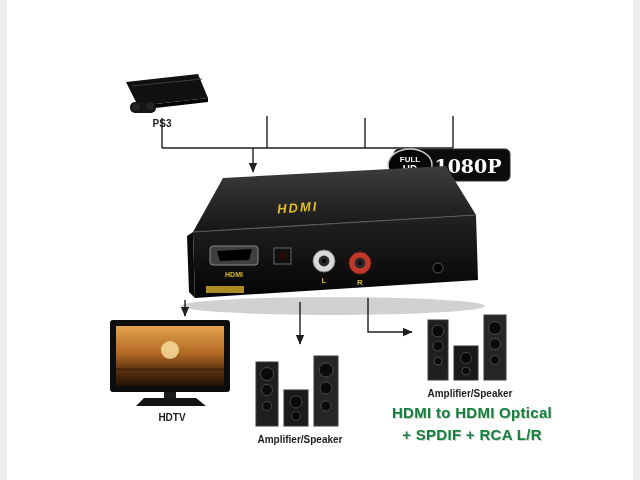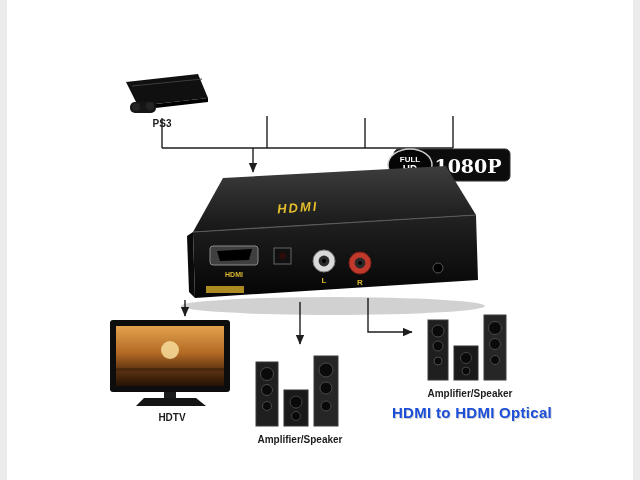--- a/index.html
+++ b/index.html
@@ -3,21 +3,21 @@
 <meta charset="utf-8">
 <style>
   html,body{margin:0;padding:0;background:#fff;}
   .stage{position:relative;width:640px;height:480px;background:#ffffff;overflow:hidden;
          font-family:"Liberation Sans",sans-serif;}
   .edge{position:absolute;top:0;bottom:0;width:7px;background:#ececec;}
   .overlay{position:absolute;left:0;top:0;pointer-events:none;}
   .device{position:absolute;display:flex;flex-direction:column;align-items:center;}
   .dev-label{font-size:10px;font-weight:bold;color:#1c1c1c;margin-top:2px;text-align:center;}
   .caption{position:absolute;left:372px;top:402px;width:200px;text-align:center;
-           color:#1d4ed8;font-weight:800;font-size:15px;line-height:1.45;
+           color:#15803d;font-weight:800;font-size:15px;line-height:1.45;
            text-shadow:1px 1px 0 rgba(0,0,0,0.18);letter-spacing:0.3px;}
   svg text{font-family:"Liberation Sans",sans-serif;}
 </style>
 </head>
 <body>
 
 <div class="stage">
 
   <div class="edge" style="left:0"></div>
   <div class="edge" style="right:0"></div>
@@ -157,15 +157,16 @@
       <circle cx="75" cy="50" r="4.5" fill="#0a0a0a" stroke="#4a4a4a"></circle>
       <rect x="34" y="36" width="24" height="34" fill="#1a1a1a" stroke="#333"></rect>
       <circle cx="46" cy="48" r="5.5" fill="#090909" stroke="#444"></circle>
       <circle cx="46" cy="61" r="4" fill="#090909" stroke="#444"></circle>
     </svg>
     <div class="dev-label">Amplifier/Speaker</div>
   </div>
 
   <div class="caption">
     <div>HDMI to HDMI Optical</div>
+    <div>+ SPDIF + RCA L/R</div>
   </div>
 
 </div>
 
 </body></html>

